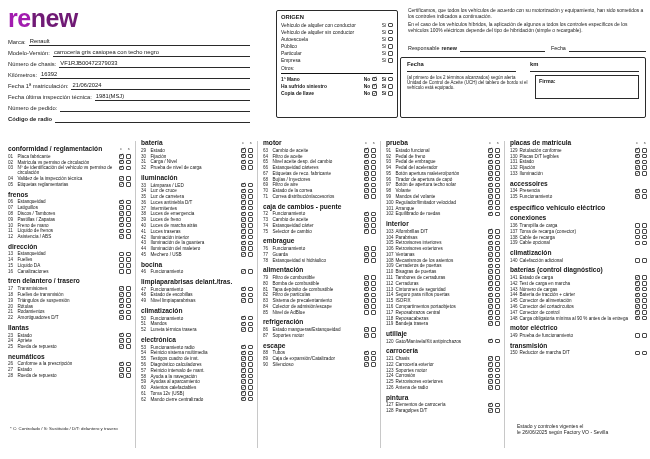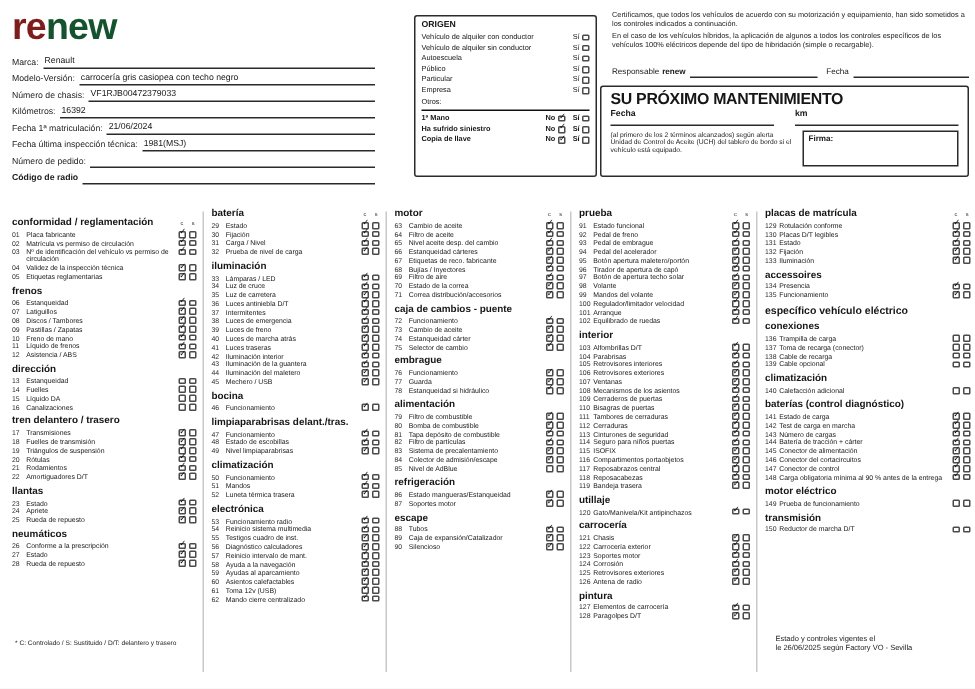--- a/index.html
+++ b/index.html
@@ -2,22 +2,22 @@
 <html><head>
 <meta charset="utf-8">
 <style>
   html,body{margin:0;padding:0;}
   body{font-family:"Liberation Sans","DejaVu Sans",sans-serif;background:#e8e8e8;}
   .page{position:relative;width:650px;height:459px;background:#ffffff;color:#161616;overflow:hidden;}
 
   
   .hdr-left{position:absolute;left:8px;top:6px;width:242px;}
   .logo{font-size:25px;line-height:24px;letter-spacing:-0.5px;margin-bottom:5px;}
-  .logo-re{font-weight:700;color:#7f1d1d;}
-  .logo-new{font-weight:800;color:#14532d;}
+  .logo-re{font-weight:700;color:#a21caf;}
+  .logo-new{font-weight:800;color:#701a75;}
   .frow{display:flex;align-items:flex-end;font-size:5.8px;line-height:7px;height:11px;}
   .frow .flab{white-space:nowrap;color:#1c1c1c;}
   .frow.b .flab{font-weight:700;}
   .frow .fval{flex:1;border-bottom:1px solid #2a2a2a;margin-left:3px;padding-left:1px;white-space:nowrap;}
 
   
   .origen-box{position:absolute;left:276px;top:10px;width:122px;height:108px;border:1px solid #2b2b2b;border-radius:2px;padding:3px 4px;box-sizing:border-box;}
   .origen-title{font-size:5.8px;font-weight:700;margin-bottom:2.5px;}
   .orow{display:flex;align-items:flex-start;font-size:4.9px;line-height:5.6px;margin-bottom:1.6px;}
   .orow .olab{flex:1;padding-right:3px;}
@@ -184,21 +184,20 @@
   </div>
   <div class="resp-row">
     <span>Responsable</span>
     <span class="brand">renew</span>
     <span class="u u1"></span>
     <span>Fecha</span>
     <span class="u u2"></span>
   </div>
 
   <div class="maint-box">
-    <div class="maint-title">SU PRÓXIMO MANTENIMIENTO</div>
     <div class="maint-fields">
       <div class="mf first">Fecha</div>
       <div class="mf">km</div>
     </div>
     <div class="maint-bottom">
       <div class="maint-note">(al primero de los 2 términos alcanzados) según alerta Unidad de Control de Aceite (UCH) del tablero de bordo si el vehículo está equipado.</div>
       <div class="firma-box"><span>Firma:</span></div>
     </div>
   </div>
 

